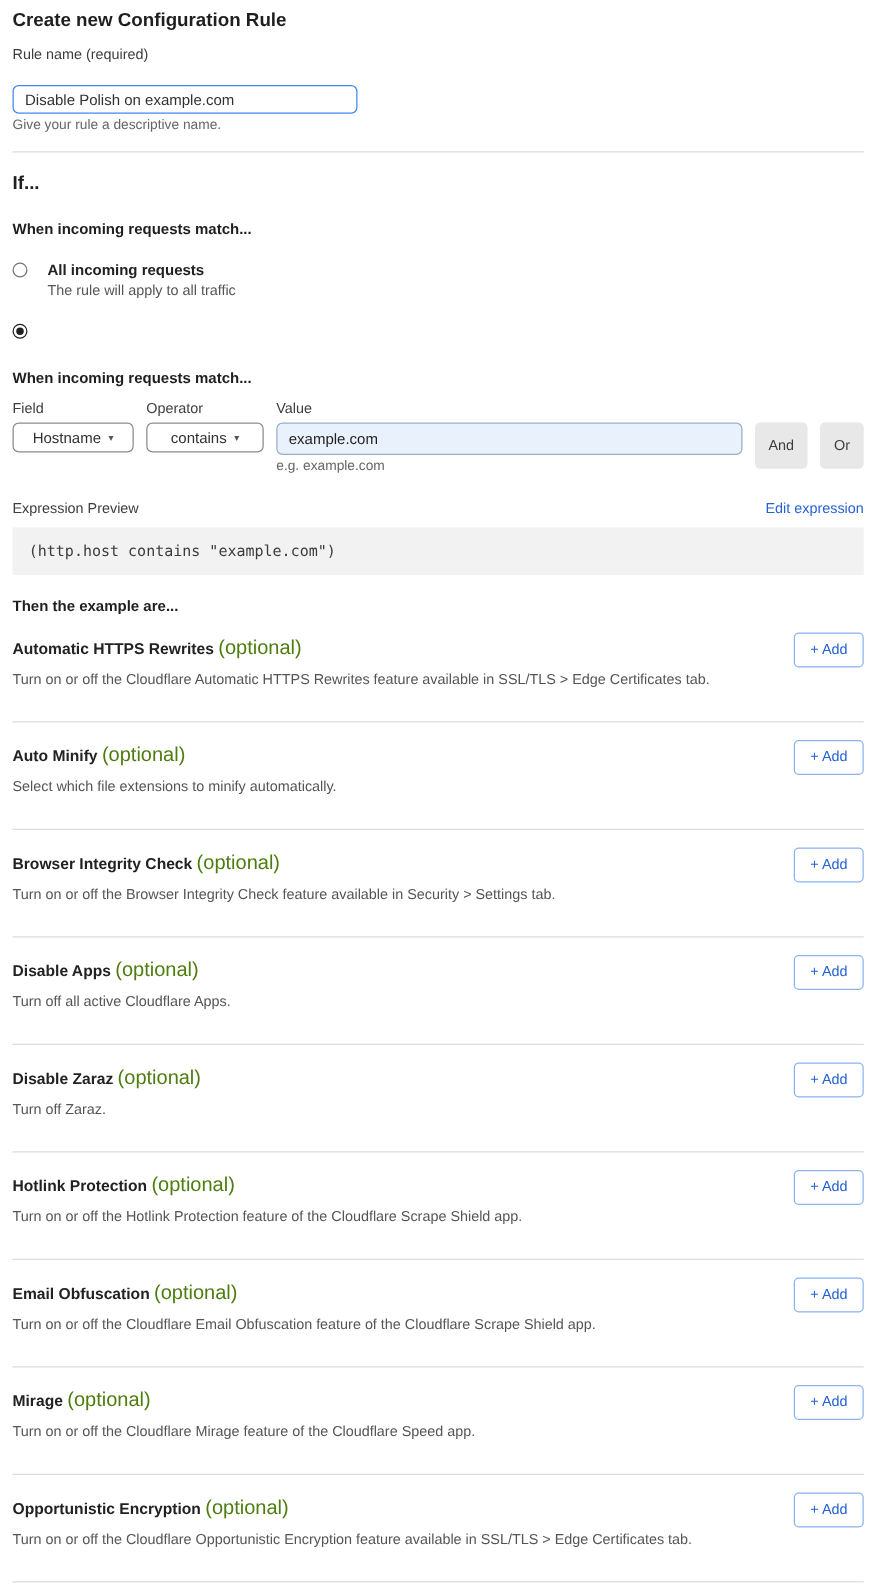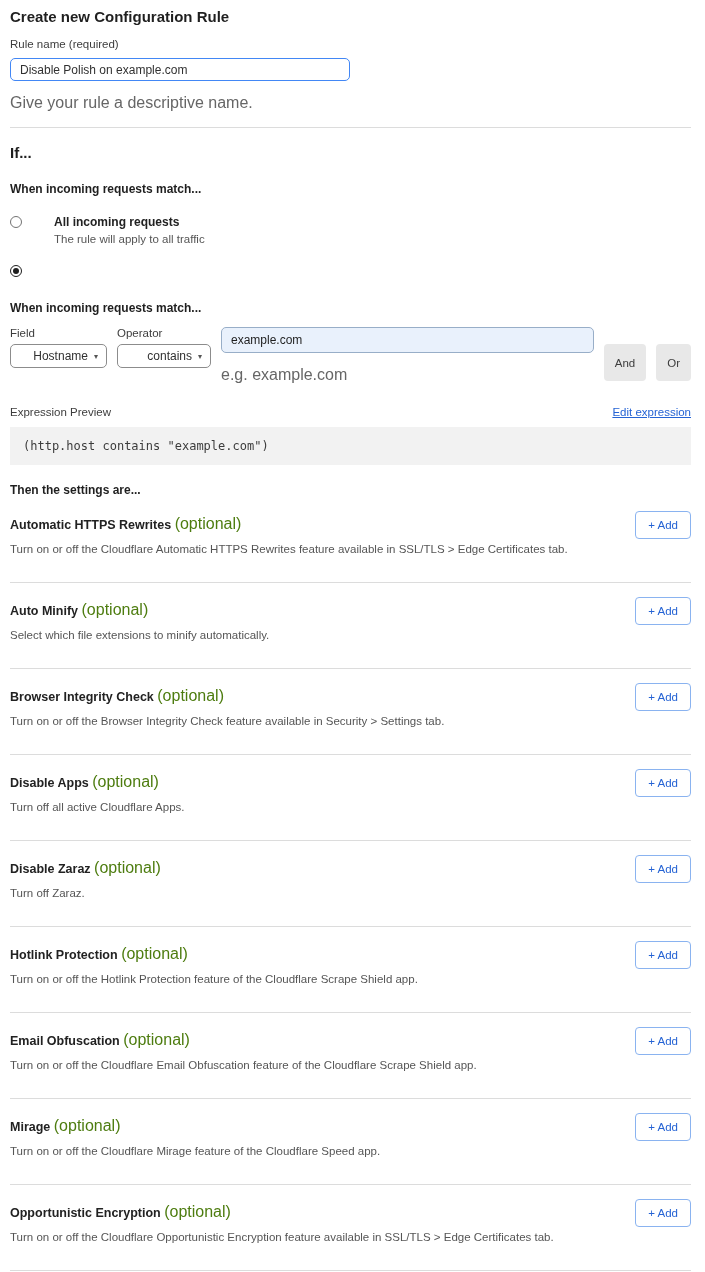--- a/index.html
+++ b/index.html
@@ -7,58 +7,58 @@
   body {
     width: 705px;
     font-family: "Liberation Sans", sans-serif;
     color: #313131;
     -webkit-font-smoothing: antialiased;
   }
   .page { padding: 8px 14px 14px 10px; }
 
   .page-title { font-size: 15px; font-weight: bold; color: #1f1f1f; margin: 0; }
 
-  .small-label { display: block; font-size: 11.5px; color: #3d3d3d; margin-bottom: 8px; }
-  .helper { font-size: 16px; color: #666; margin-top: 13px; }
+  .small-label { display: block; font-size: 11.5px; color: #3d3d3d; margin-bottom: 18px; }
+  .helper { font-size: 11px; color: #666; margin-top: 3px; }
 
   .rule-name-block { margin-top: 13px; }
   .text-input {
-    width: 340px; height: 23px;
+    width: 276px; height: 23px;
     border: 1px solid #4287f5; border-radius: 5px;
     padding: 0 9px; font-size: 12px; color: #313131;
     font-family: "Liberation Sans", sans-serif;
     outline: none; background: #fff;
   }
 
   .divider { border: none; border-top: 1px solid #dcdcdc; margin: 15px 0 0; }
 
   .if-heading { font-size: 15px; font-weight: bold; color: #1f1f1f; margin: 16px 0 0; }
   .bold-label { font-size: 12px; font-weight: bold; color: #1f1f1f; }
   .match-label-1 { margin-top: 21px; }
 
-  .radio-row { display: flex; gap: 32px; margin-top: 19px; align-items: flex-start; cursor: pointer; }
+  .radio-row { display: flex; gap: 16px; margin-top: 19px; align-items: flex-start; cursor: pointer; }
   .radio {
     width: 12px; height: 12px; border: 1px solid #737373; border-radius: 50%;
     flex-shrink: 0; margin-top: 1px; position: relative; background: #fff;
   }
   .radio.selected { border-color: #1f1f1f; }
   .radio.selected::after {
     content: ""; position: absolute; left: 2px; top: 2px; right: 2px; bottom: 2px;
     background: #1f1f1f; border-radius: 50%;
   }
   .radio-label { font-size: 12px; font-weight: bold; color: #222; }
   .radio-desc { font-size: 11.5px; color: #555; margin-top: 4px; }
 
   .match-label-2 { margin-top: 24px; }
 
   .filter-row { display: flex; gap: 10px; margin-top: 12px; align-items: flex-start; }
   .filter-col .small-label { margin-bottom: 5px; }
   .select {
     height: 24px; background: #fff; border: 1px solid #8c8c8c; border-radius: 5px;
-    display: flex; align-items: center; justify-content: flex-end;
+    display: flex; align-items: center; justify-content: center;
     padding: 0 8px; font-size: 12px; color: #313131; cursor: pointer;
   }
   .field-select { width: 97px; }
   .operator-select { width: 94px; }
   .caret { font-size: 8px; color: #555; margin-left: 6px; }
   .value-col { flex: 1; }
   .value-input {
     width: 100%; height: 24px;
     background: #e9f1fc; border: 1px solid #98aec8; border-radius: 5px;
     padding: 12px 9px; font-size: 12px; color: #1f1f1f;
@@ -67,21 +67,21 @@
   .gray-btn {
     margin-top: 17px; height: 37px; padding: 0 11px;
     background: #e8e8e8; border: none; border-radius: 4px;
     font-size: 11.5px; color: #3d3d3d; cursor: pointer;
     font-family: "Liberation Sans", sans-serif;
     text-align: center;
   }
 
   .expr-header { display: flex; justify-content: space-between; align-items: flex-end; margin-top: 22px; }
   .expr-label { font-size: 11.5px; color: #3d3d3d; }
-  .edit-link { font-size: 11.5px; color: #2563d4; text-decoration: underline; cursor: pointer; }
+  .edit-link { font-size: 11.5px; color: #2563d4; cursor: pointer; }
   .code-box {
     margin-top: 9px; background: #f2f2f2; padding: 12px 13px;
     font-family: "DejaVu Sans Mono", monospace; font-size: 12px; color: #3c3c3c;
   }
 
   .then-label { margin-top: 18px; }
 
   .setting-row { position: relative; padding: 18px 0 27px; border-bottom: 1px solid #dcdcdc; }
   .setting-title { font-size: 12.5px; font-weight: bold; color: #222; }
   .optional { font-weight: normal; color: #4d7c0f; font-size: 16px; text-align: center; }
@@ -140,34 +140,35 @@
       </div>
     </div>
     <div class="filter-col">
       <label class="small-label">Operator</label>
       <div class="select operator-select">
         <span>contains</span>
         <span class="caret">▾</span>
       </div>
     </div>
     <div class="filter-col value-col">
+      <label class="small-label">Value</label>
       <input type="text" class="value-input" value="example.com" style="">
       <div class="helper">e.g. example.com</div>
     </div>
     <button class="gray-btn">And</button>
     <button class="gray-btn">Or</button>
   </div>
 
   <div class="expr-header">
     <span class="expr-label">Expression Preview</span>
     <a class="edit-link">Edit expression</a>
   </div>
   <div class="code-box">(http.host contains "example.com")</div>
 
-  <div class="bold-label then-label">Then the settings are...</div>
+  <div class="bold-label then-label">Then the example are...</div>
 
   <div id="settings-list">
     <div class="setting-row">
       <div class="setting-title">
         <span>Automatic HTTPS Rewrites</span> <span class="optional">(optional)</span>
       </div>
       <div class="setting-desc">Turn on or off the Cloudflare Automatic HTTPS Rewrites feature available in SSL/TLS &gt; Edge Certificates tab.</div>
       <button class="add-btn">+ Add</button>
     </div>
 

